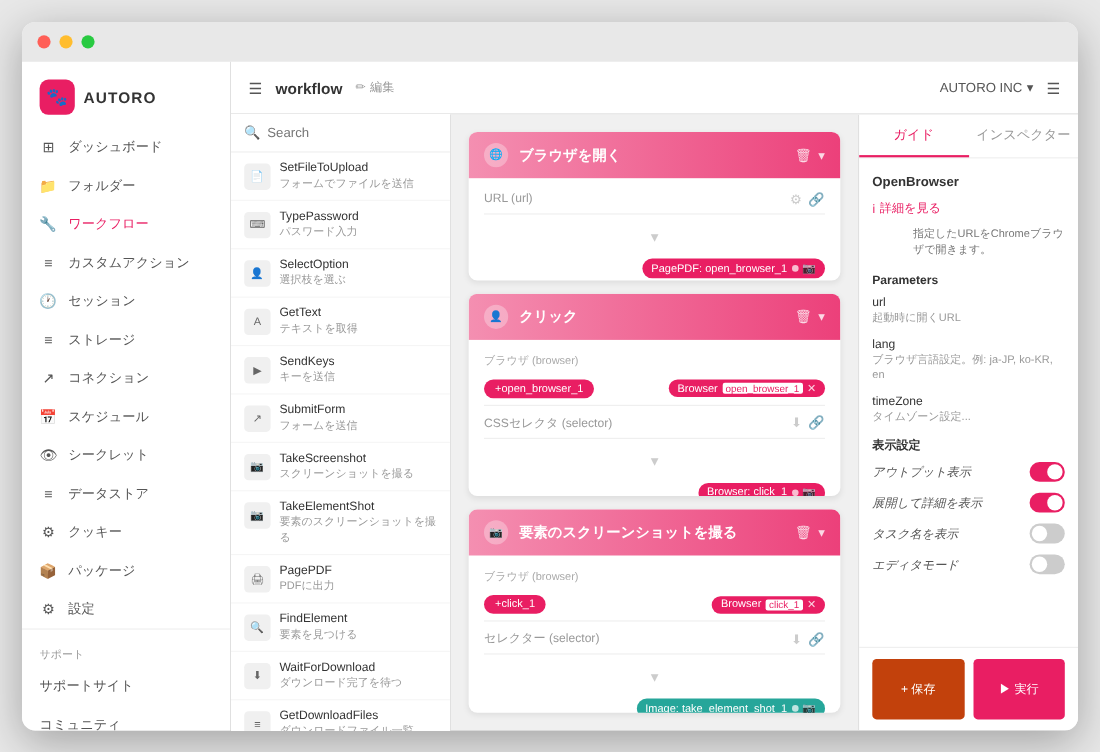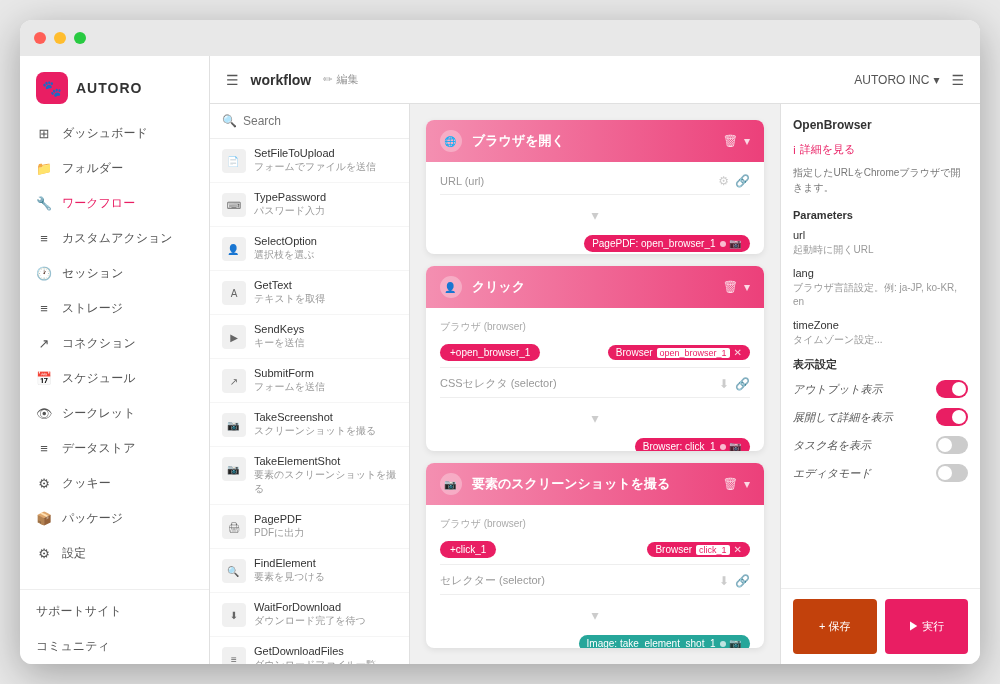--- a/index.html
+++ b/index.html
@@ -354,20 +354,21 @@
       gap: 4px;
       font-size: 11px;
       color: #e91e63;
       margin-bottom: 8px;
     }
     .inspector-desc {
       font-size: 10px;
       color: #777;
       line-height: 1.5;
       margin-bottom: 14px;
+      margin-left: 37px;
     }
     .inspector-section-title {
       font-size: 11px;
       font-weight: 600;
       color: #333;
       margin-bottom: 8px;
     }
     .inspector-param {
       margin-bottom: 10px;
     }
@@ -525,20 +526,21 @@
         <div class="sidebar-item">
           <span class="si-icon">📦</span>
           <span>パッケージ</span>
         </div>
         <div class="sidebar-item">
           <span class="si-icon">⚙</span>
           <span>設定</span>
         </div>
       </div>
       <div class="sidebar-bottom">
+        <div class="sidebar-section">サポート</div>
         <div class="sidebar-item">
           <span>サポートサイト</span>
         </div>
         <div class="sidebar-item">
           <span>コミュニティ</span>
         </div>
 
       </div>
     </div>
 
@@ -767,20 +769,24 @@
                   <span>Image: take_element_shot_1</span>
                   <span class="browser-badge-dot"></span>
                   <span class="browser-badge-close">📷</span>
                 </span>
               </div>
             </div>
           </div>
         </div>
 
         <div class="right-panel">
+          <div class="right-tabs">
+            <div class="right-tab active">ガイド</div>
+            <div class="right-tab">インスペクター</div>
+          </div>
           <div class="right-content">
             <div class="inspector-title">OpenBrowser</div>
             <div class="inspector-link">
               <span>ℹ</span>
               <span>詳細を見る</span>
             </div>
             <div class="inspector-desc">指定したURLをChromeブラウザで開きます。</div>
             <div class="inspector-section-title">Parameters</div>
             <div class="inspector-param">
               <div class="inspector-param-name">url</div>

